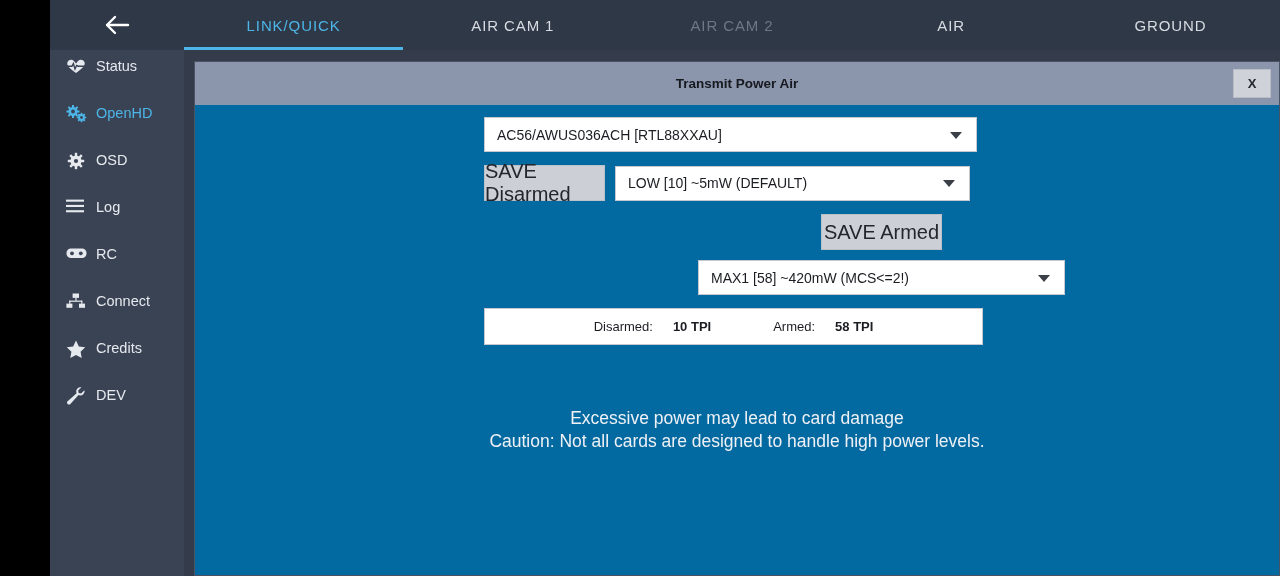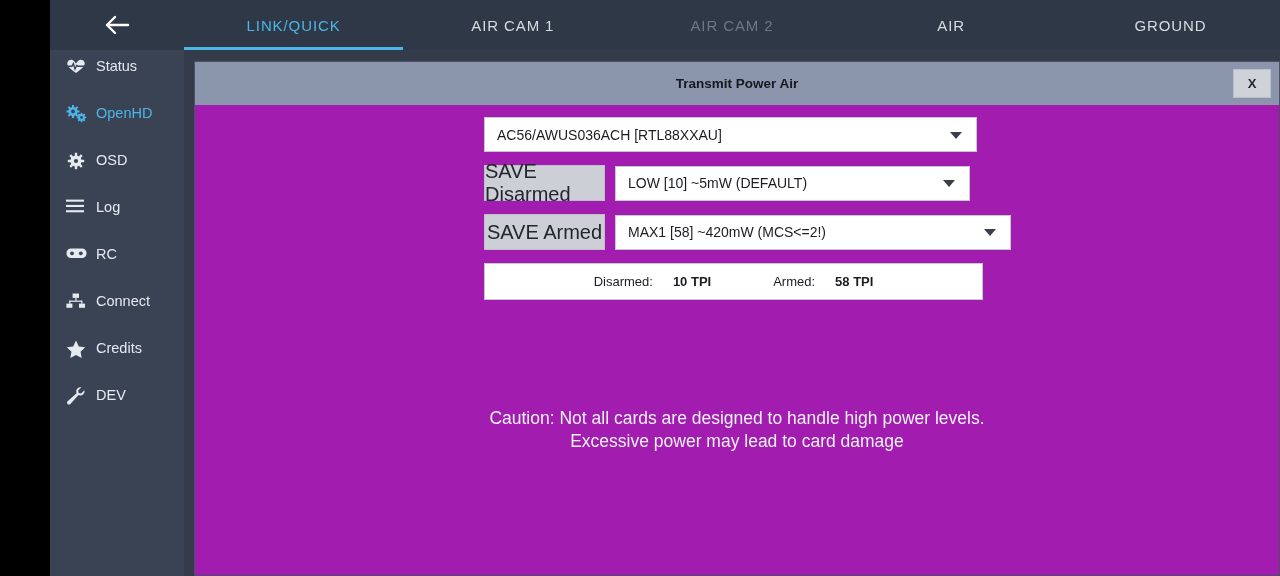--- a/index.html
+++ b/index.html
@@ -117,21 +117,21 @@
     width: 46px; height: 3px;
     background: #4db5e8;
     opacity: .85;
   }
   
   .dialog {
     position: absolute;
     left: 10px; top: 11px;
     width: 1086px;
     height: 515px;
-    background: #a21caf;
+    background: #0369a1;
     border: 1px solid #4a5264;
   }
   .dialog-title {
     height: 43px;
     background: #8b95ab;
     display: flex;
     align-items: center;
     justify-content: center;
     position: relative;
     color: #16191f;
@@ -156,21 +156,21 @@
     height: 471px;
     padding-top: 12px;
   }
   .row {
     display: flex;
     align-items: center;
     margin-bottom: 13px;
   }
   .row.r1 { padding-left: 289px; }
   .row.r2 { padding-left: 289px; }
-  .row.r3 { padding-left: 289px; }
+  .row.r3 { padding-left: 289px; flex-direction: column; }
   .row.r4 { padding-left: 289px; }
 
   .select {
     height: 35px;
     background: #fff;
     border: 1px solid #c6c9cf;
     display: flex;
     align-items: center;
     color: #1b1d22;
     font-size: 14px;
@@ -182,21 +182,21 @@
     position: absolute;
     right: 14px; top: 50%;
     margin-top: -3px;
     width: 0; height: 0;
     border-left: 6px solid transparent;
     border-right: 6px solid transparent;
     border-top: 7px solid #3b3f47;
   }
   .sel-wifi { width: 493px; }
   .sel-disarmed { width: 355px; }
-  .sel-armed { width: 396px; }
+  .sel-armed { width: 367px; }
 
   .gap { width: 10px; flex: 0 0 10px; }
 
   .btn-save {
     height: 36px;
     background: #ccd0d6;
     color: #23262c;
     font-size: 20px;
     display: flex;
     align-items: center;
@@ -432,22 +432,22 @@
               <div class="tpi-bar">
                 <span>Disarmed:</span>
                 <b>10 TPI</b>
                 <span class="tpi-sep"></span>
                 <span>Armed:</span>
                 <b>58 TPI</b>
               </div>
             </div>
 
             <div class="caution">
+              <div>Excessive power may lead to card damage</div>
               <div>Caution: Not all cards are designed to handle high power levels.</div>
-              <div>Excessive power may lead to card damage</div>
             </div>
 
           </div>
         </div>
       </div>
 
     </div>
   </div>
 </div>
 

